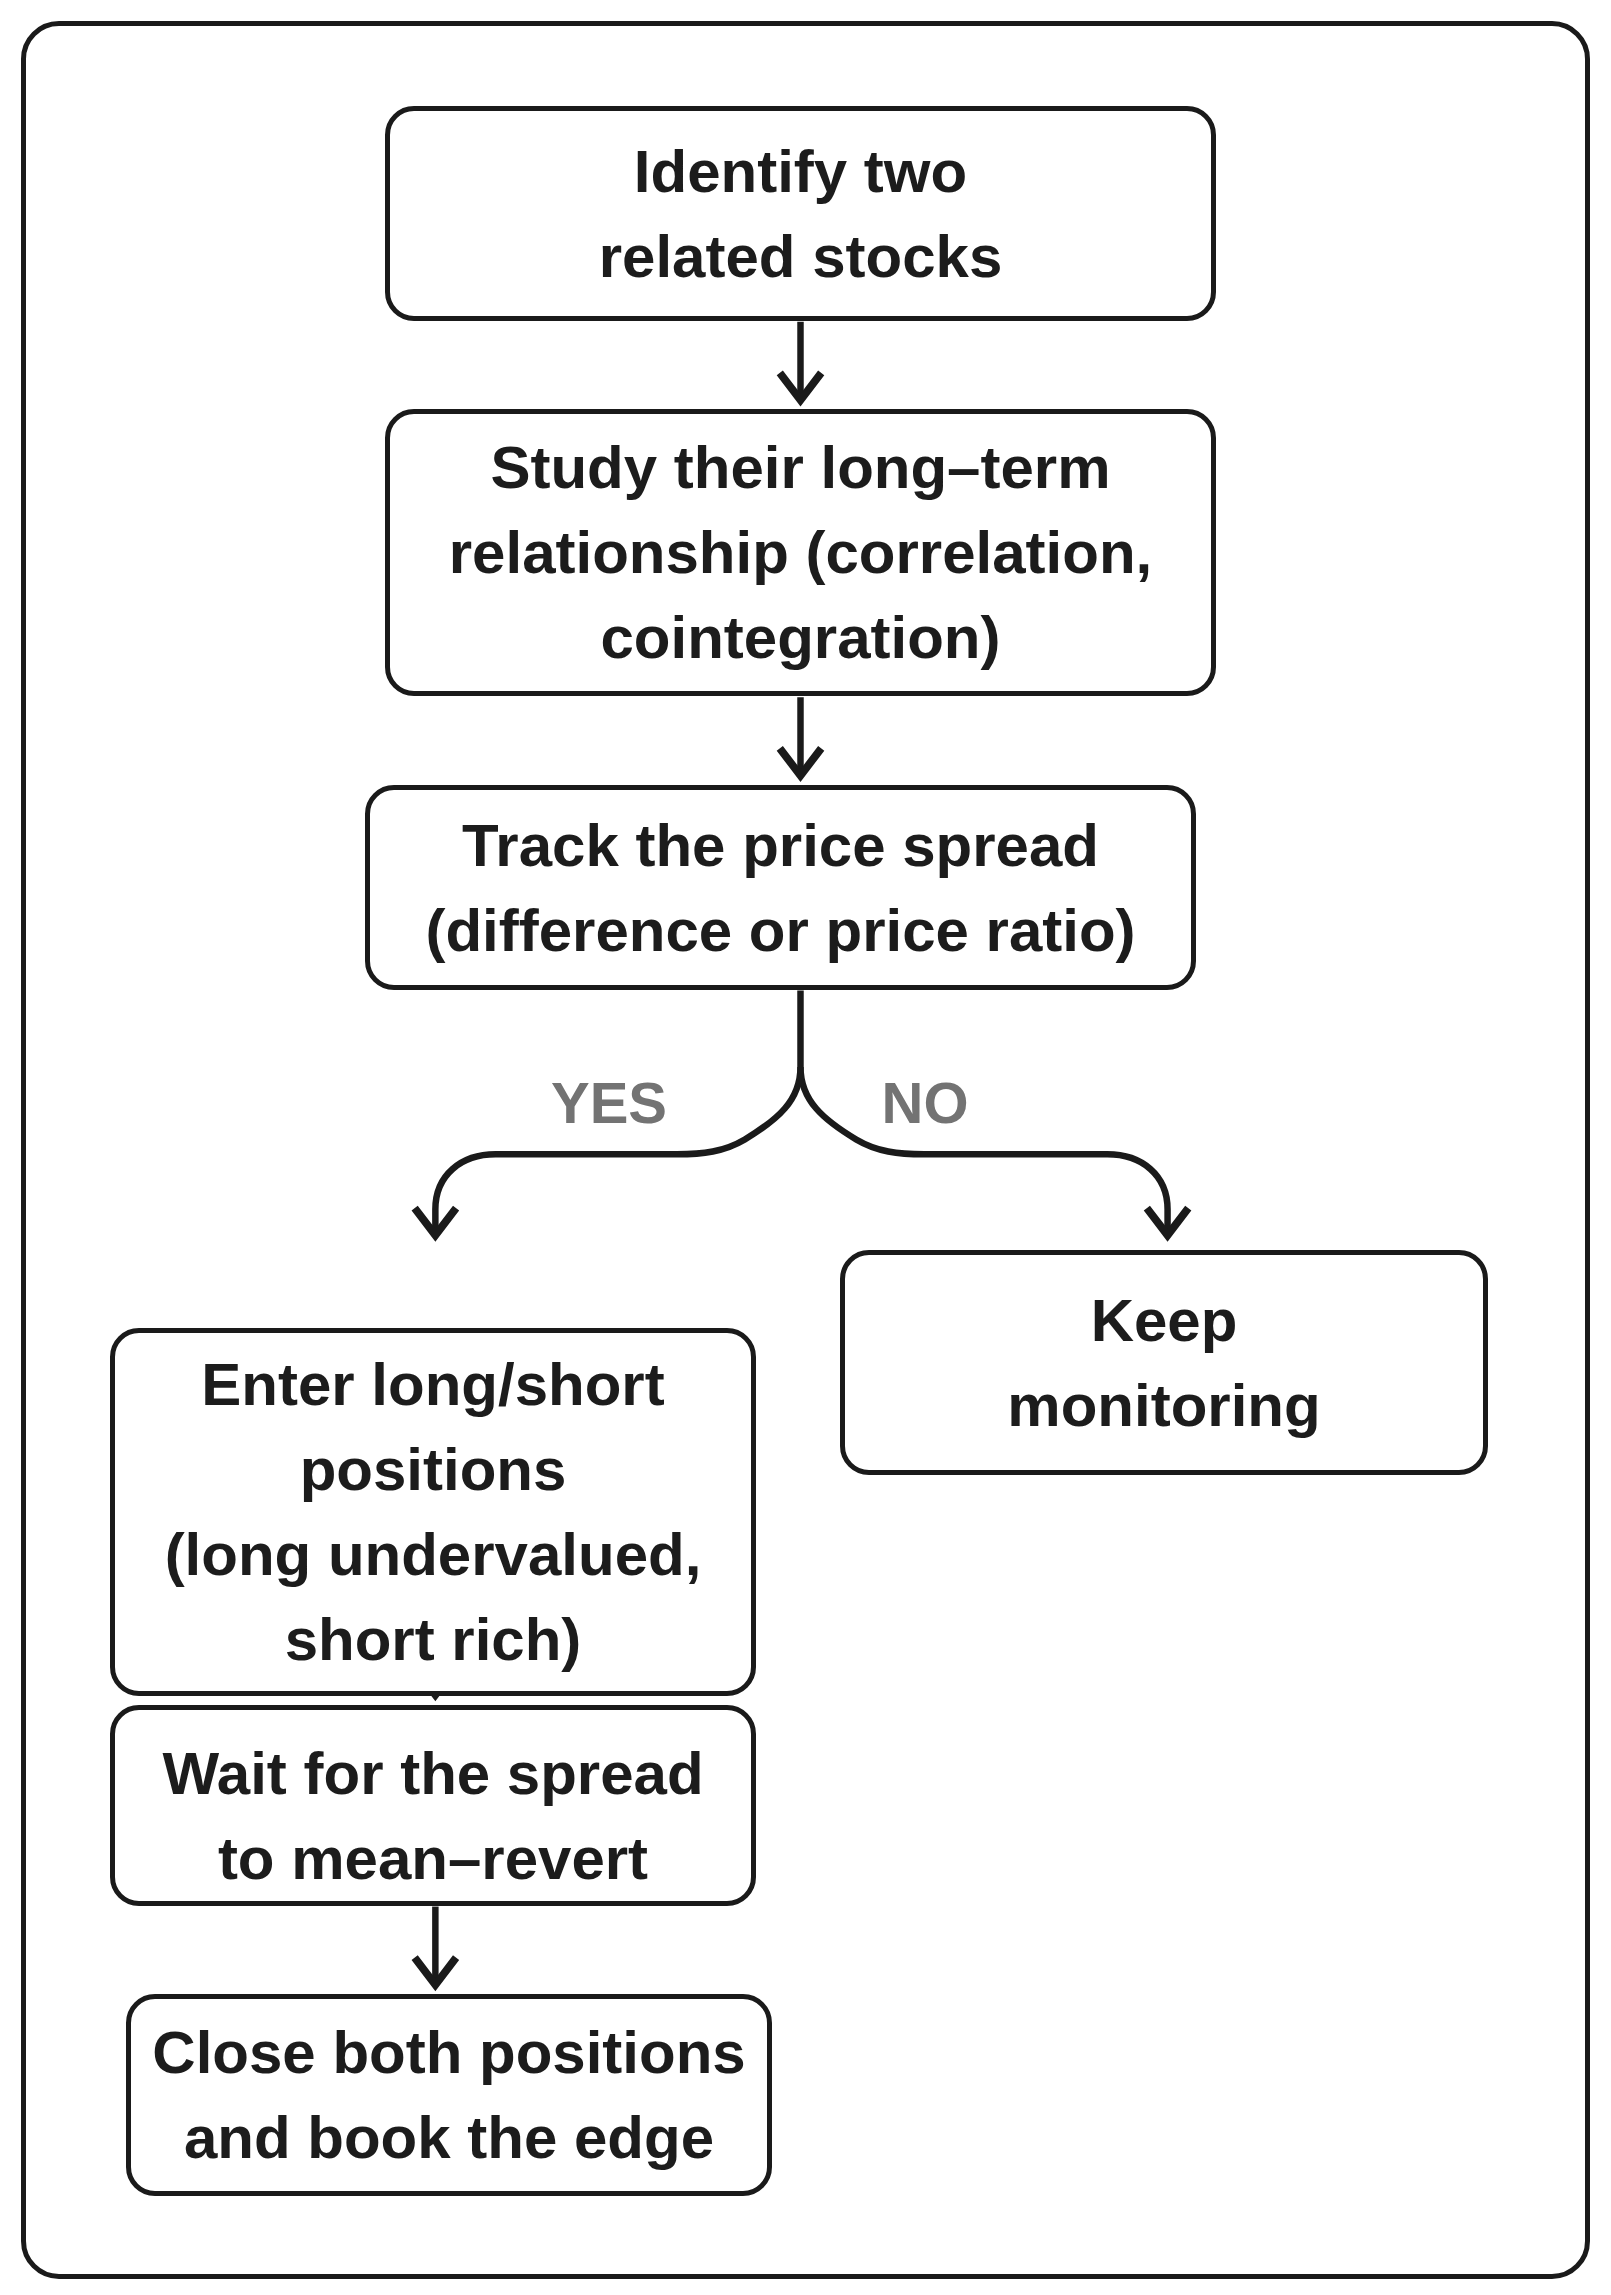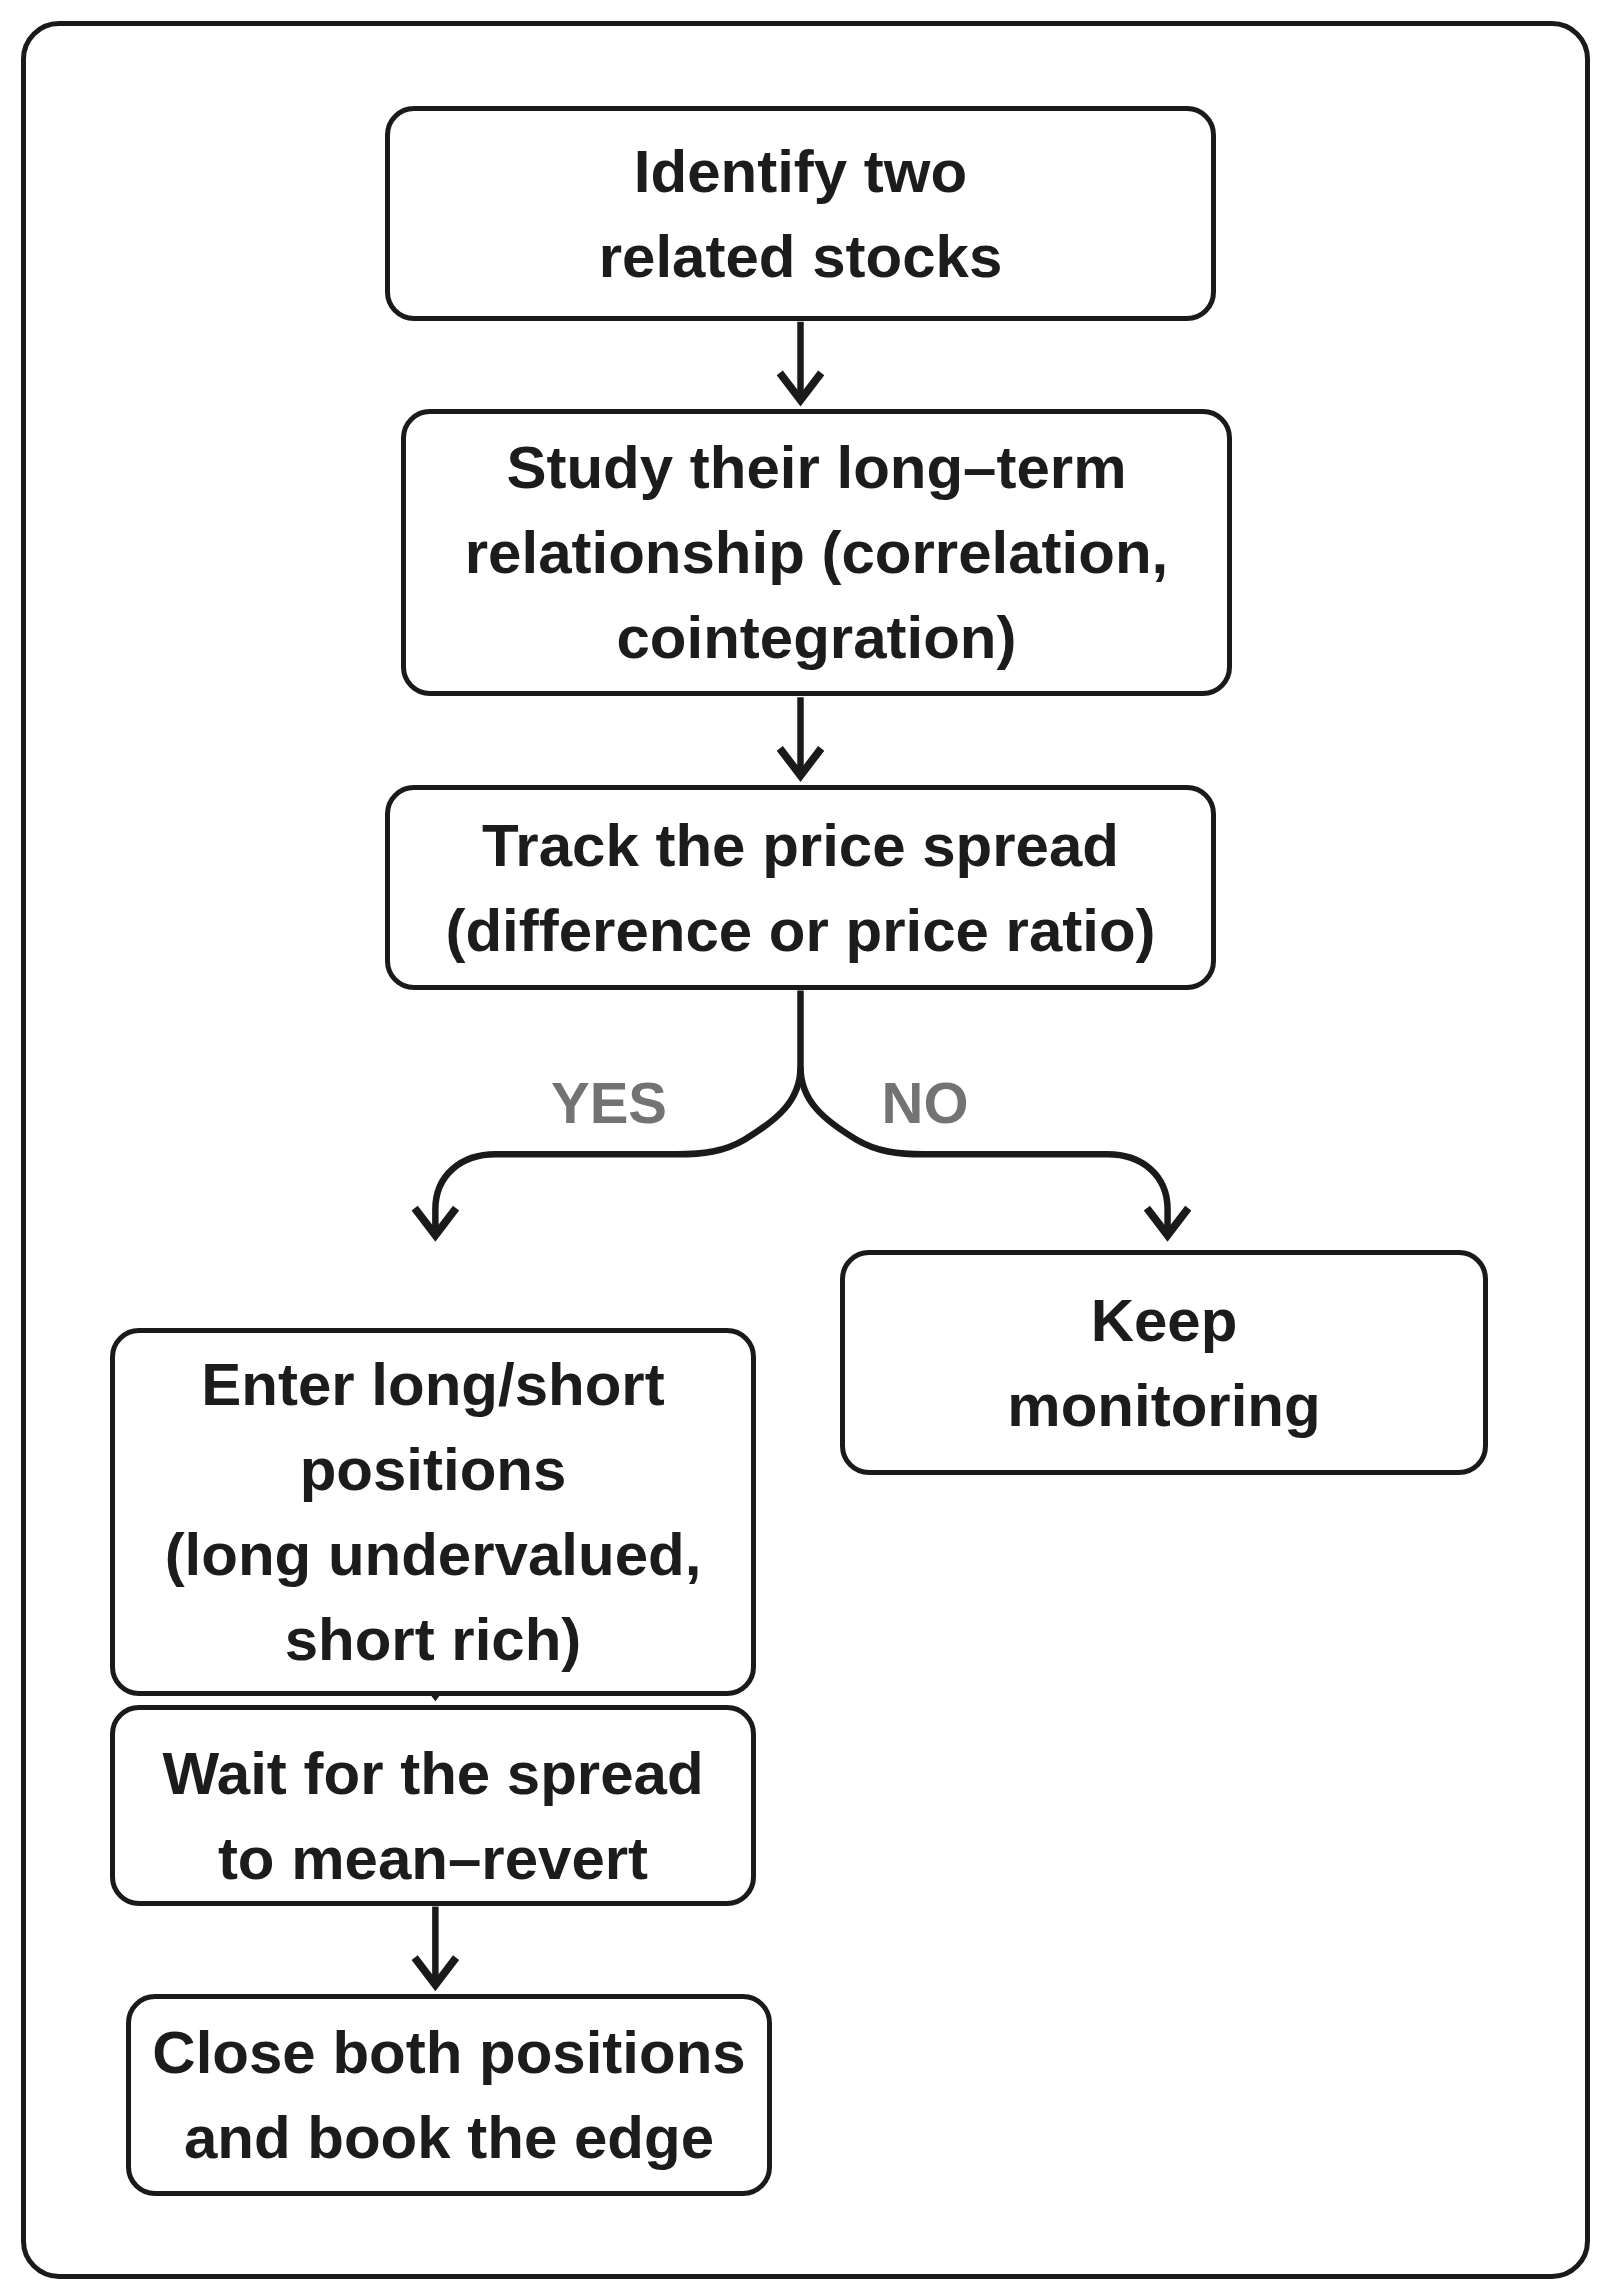--- a/index.html
+++ b/index.html
@@ -39,22 +39,22 @@
     align-items: center;
     text-align: center;
     font-size: 60px;
     font-weight: 700;
     line-height: 85px;
     letter-spacing: 0px;
   }
   .node .line { display: block; white-space: nowrap; }
 
   #node-identify { left: 385px; top: 106px;  width: 831px; height: 215px; }
-  #node-study    { left: 401px; top: 409px;  width: 831px; height: 287px; }
-  #node-track    { left: 385px; top: 785px; width: 831px; height: 205px; }
+  #node-study    { left: 385px; top: 409px;  width: 831px; height: 287px; }
+  #node-track    { left: 365px; top: 785px; width: 831px; height: 205px; }
   #node-enter    { left: 110px; top: 1284px; width: 646px;  height: 368px; margin-top: 44px; }
   #node-monitor  { left: 840px;top: 1250px; width: 648px; height: 225px; }
   #node-wait     { left: 110px; top: 1705px; width: 646px;  height: 201px; justify-content: flex-end; }
   #node-close    { left: 126px; top: 1994px; width: 646px;  height: 202px; }
 
   .branch-label {
     position: absolute;
     width: 194px;
     text-align: center;
     font-size: 58px;

